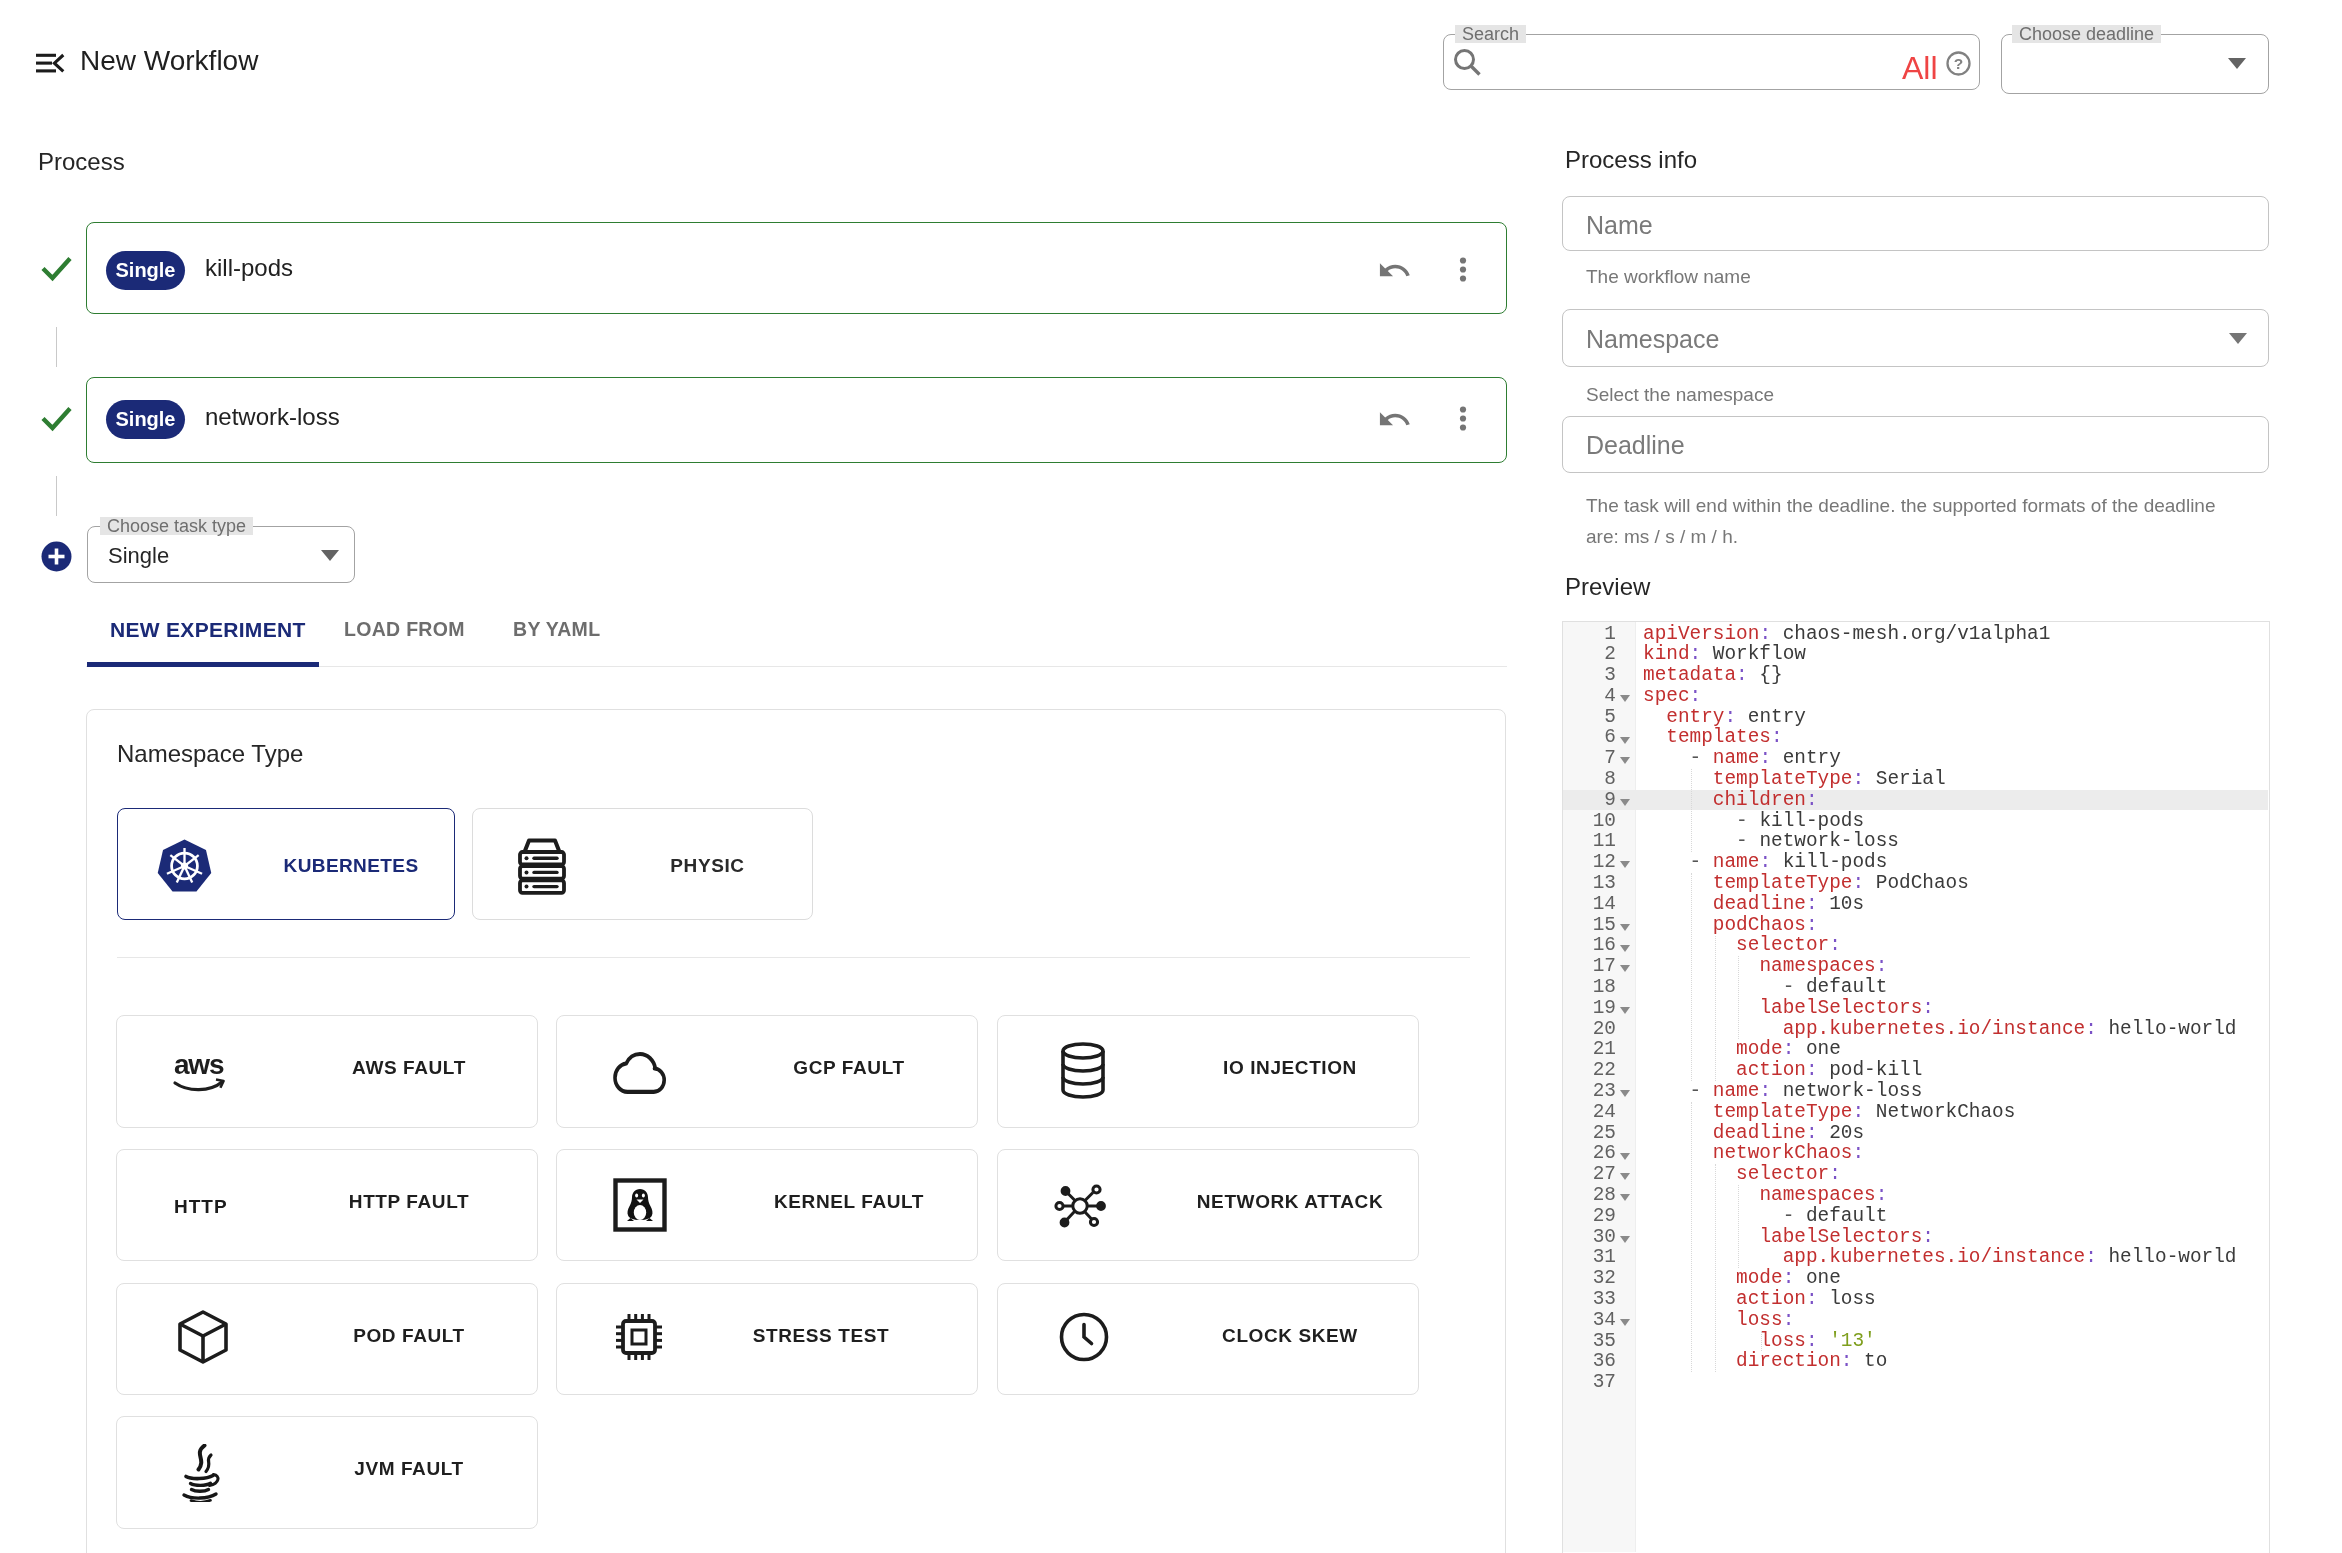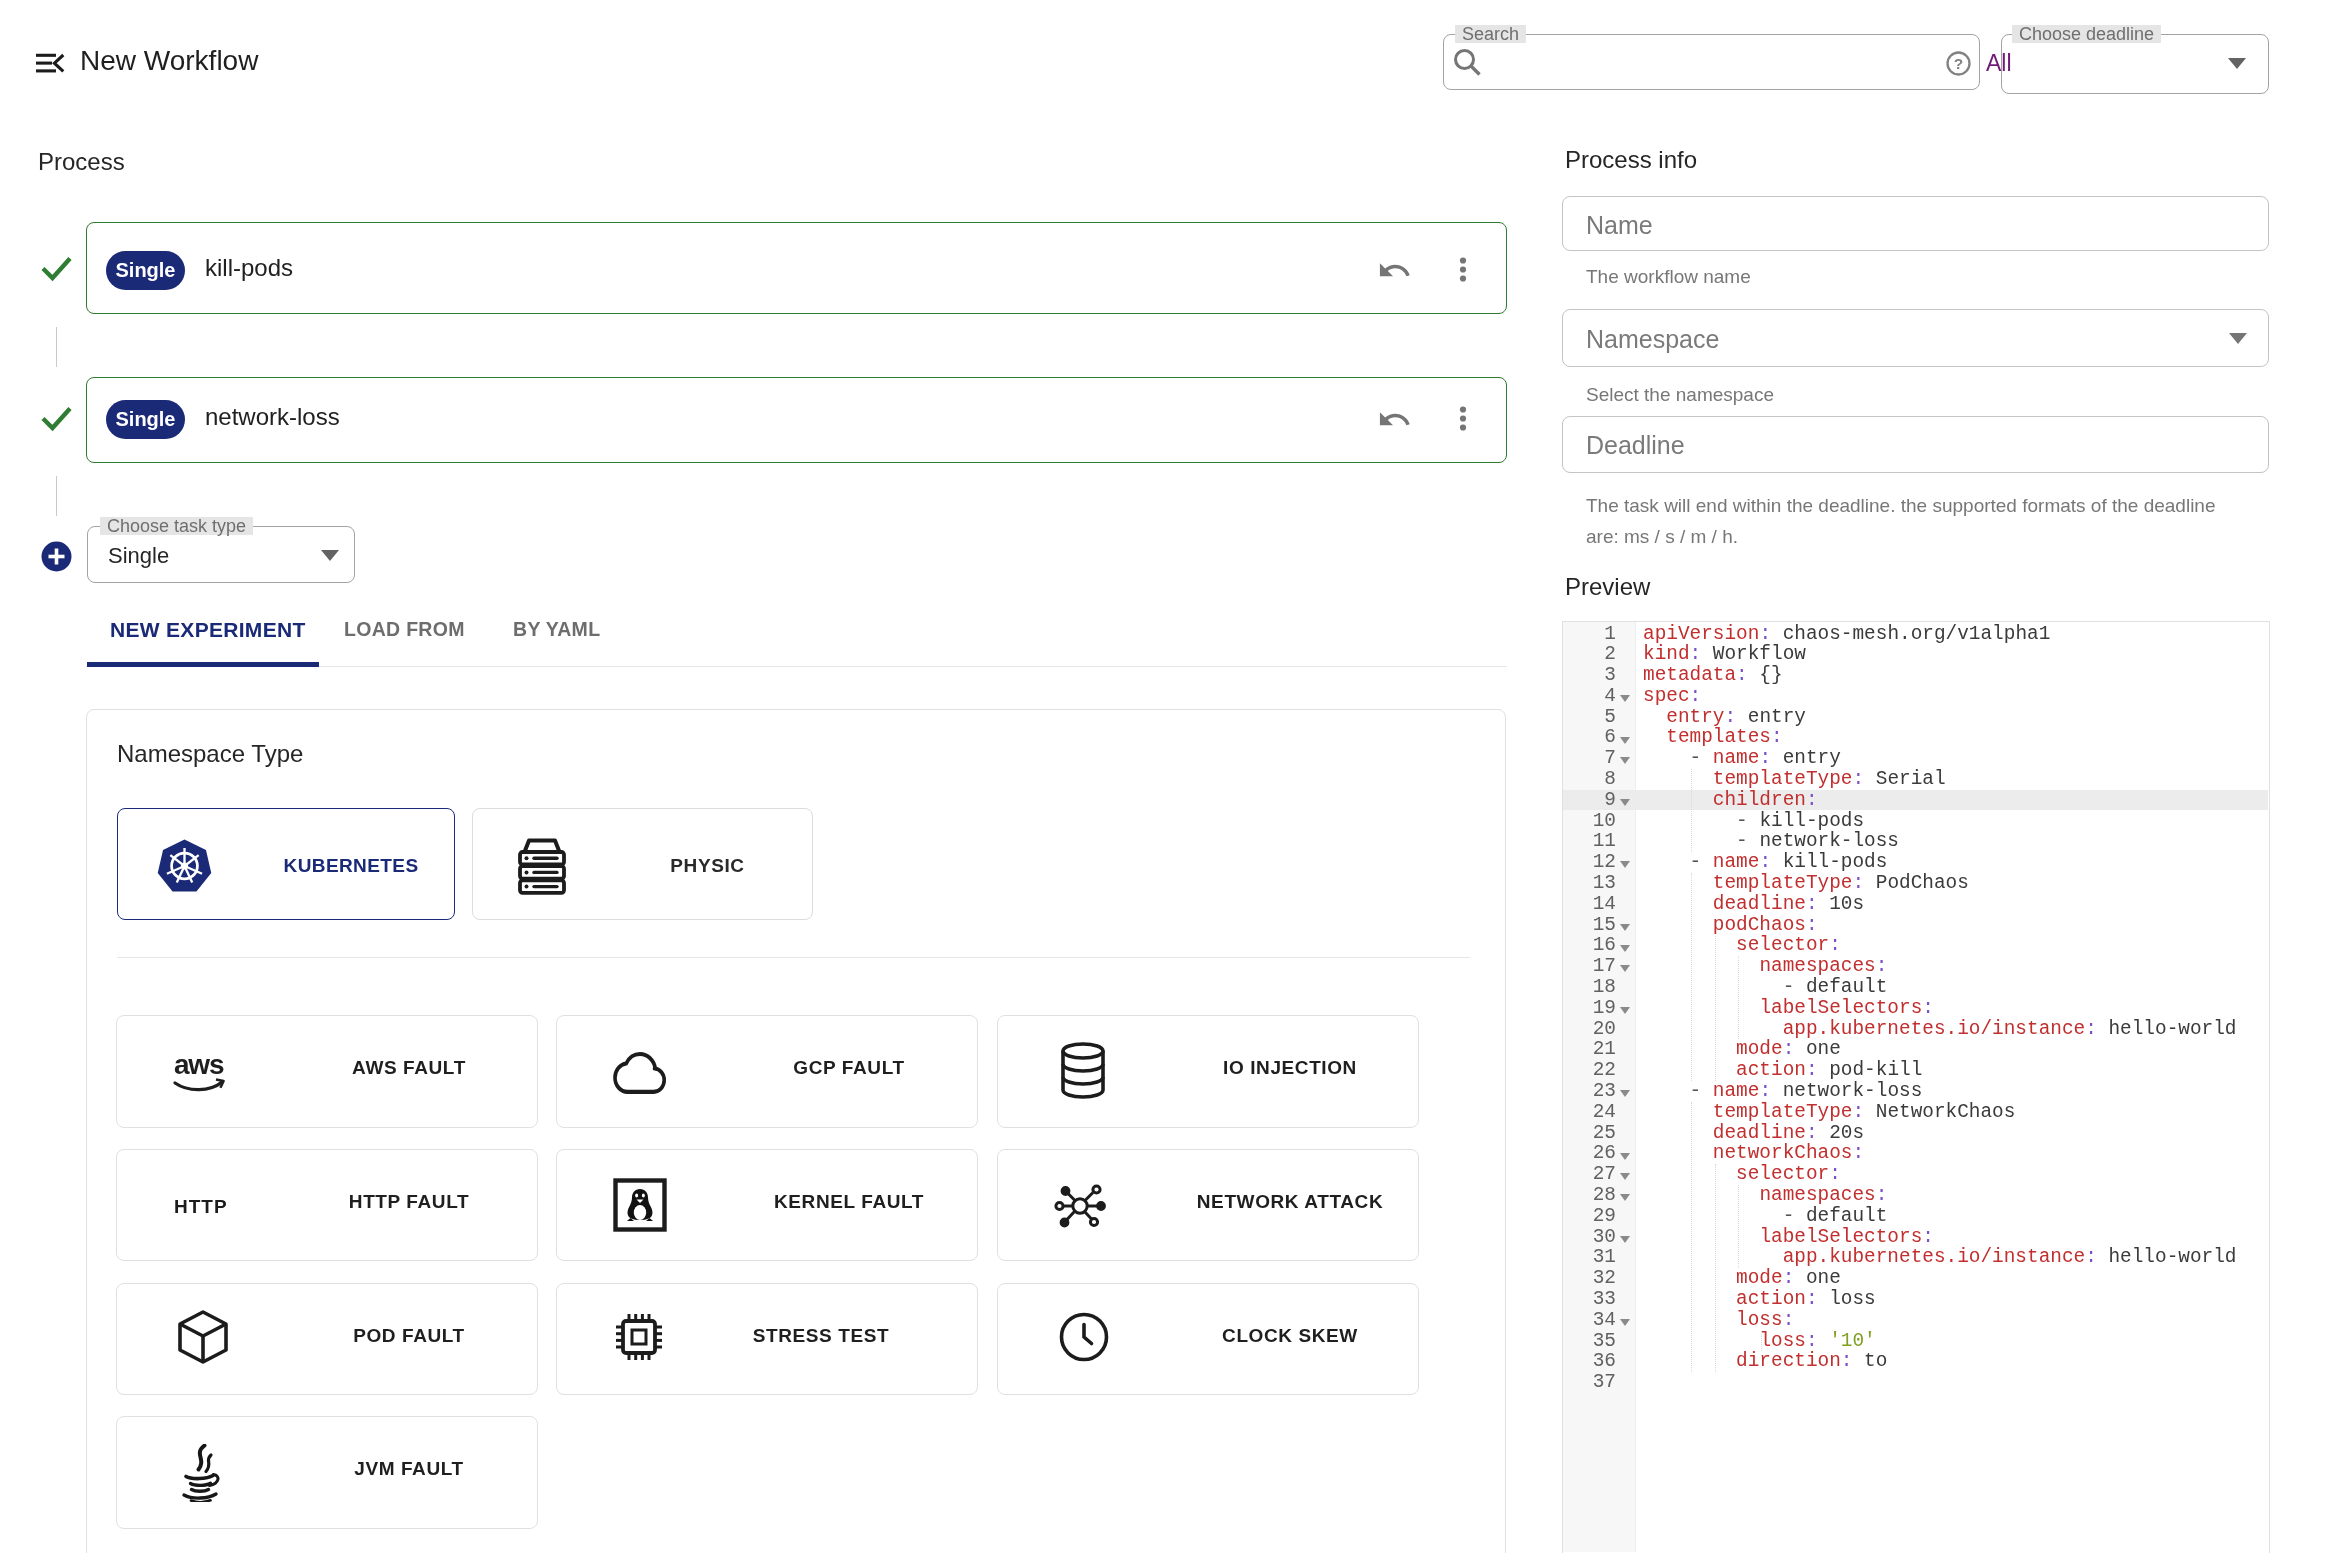--- a/index.html
+++ b/index.html
@@ -48,21 +48,21 @@
 <circle cx="13.5" cy="13.5" r="9" fill="none" stroke="#757575" stroke-width="3"></circle>
 <line x1="20.5" y1="20.5" x2="28.5" y2="28.5" stroke="#757575" stroke-width="3.4"></line>
 </svg>
 <svg class="abs" style="left:1946px;top:51px" width="25" height="25" viewBox="0 0 25 25">
 <circle cx="12.5" cy="12.5" r="11" fill="none" stroke="#818181" stroke-width="2.3"></circle>
 <text x="12.5" y="18" font-size="15.5" font-weight="700" fill="#818181" text-anchor="middle" font-family="Liberation Sans">?</text>
 </svg>
 
 <div class="ob" style="left:2001px;top:34px;width:268px;height:60px"></div>
 <div class="lbl" style="left:2012px;top:25px">Choose deadline</div>
-<div class="abs" style="left:1986px;top:50px;font-size:23px;color:#701a75">All</div>
+<div class="abs" style="left:1902px;top:50px;font-size:32px;color:#ef4444">All</div>
 <div class="arr" style="left:2228px;top:58px"></div>
 
 <div class="hd" style="left:38px;top:148px">Process</div>
 
 <div class="tcard" style="left:86px;top:222px;width:1421px;height:92px"></div>
 <svg class="abs" style="left:40px;top:256px" width="33" height="28" viewBox="0 0 33 28">
 <polyline points="3,12.5 12.5,22 30,2.5" fill="none" stroke="#2e7d32" stroke-width="4.4"></polyline>
 </svg>
 <div class="chip" style="left:106px;top:251px;width:79px;height:39px;line-height:39px">Single</div>
 <div class="abs" style="left:205px;top:254px;font-size:24px;color:#212121">kill-pods</div>
@@ -383,17 +383,17 @@
       <span class="k">deadline</span><span class="c">:</span><span class="v"> 20s</span>
       <span class="k">networkChaos</span><span class="c">:</span>
         <span class="k">selector</span><span class="c">:</span>
           <span class="k">namespaces</span><span class="c">:</span>
             <span class="d">- </span><span class="v">default</span>
           <span class="k">labelSelectors</span><span class="c">:</span>
             <span class="k">app.kubernetes.io/instance</span><span class="c">:</span><span class="v"> hello-world</span>
         <span class="k">mode</span><span class="c">:</span><span class="v"> one</span>
         <span class="k">action</span><span class="c">:</span><span class="v"> loss</span>
         <span class="k">loss</span><span class="c">:</span>
-          <span class="k">loss</span><span class="c">:</span><span class="s"> '10'</span>
+          <span class="k">loss</span><span class="c">:</span><span class="s"> '13'</span>
         <span class="k">direction</span><span class="c">:</span><span class="v"> to</span>
 </pre>
 
 </div>
 
 </body></html>

